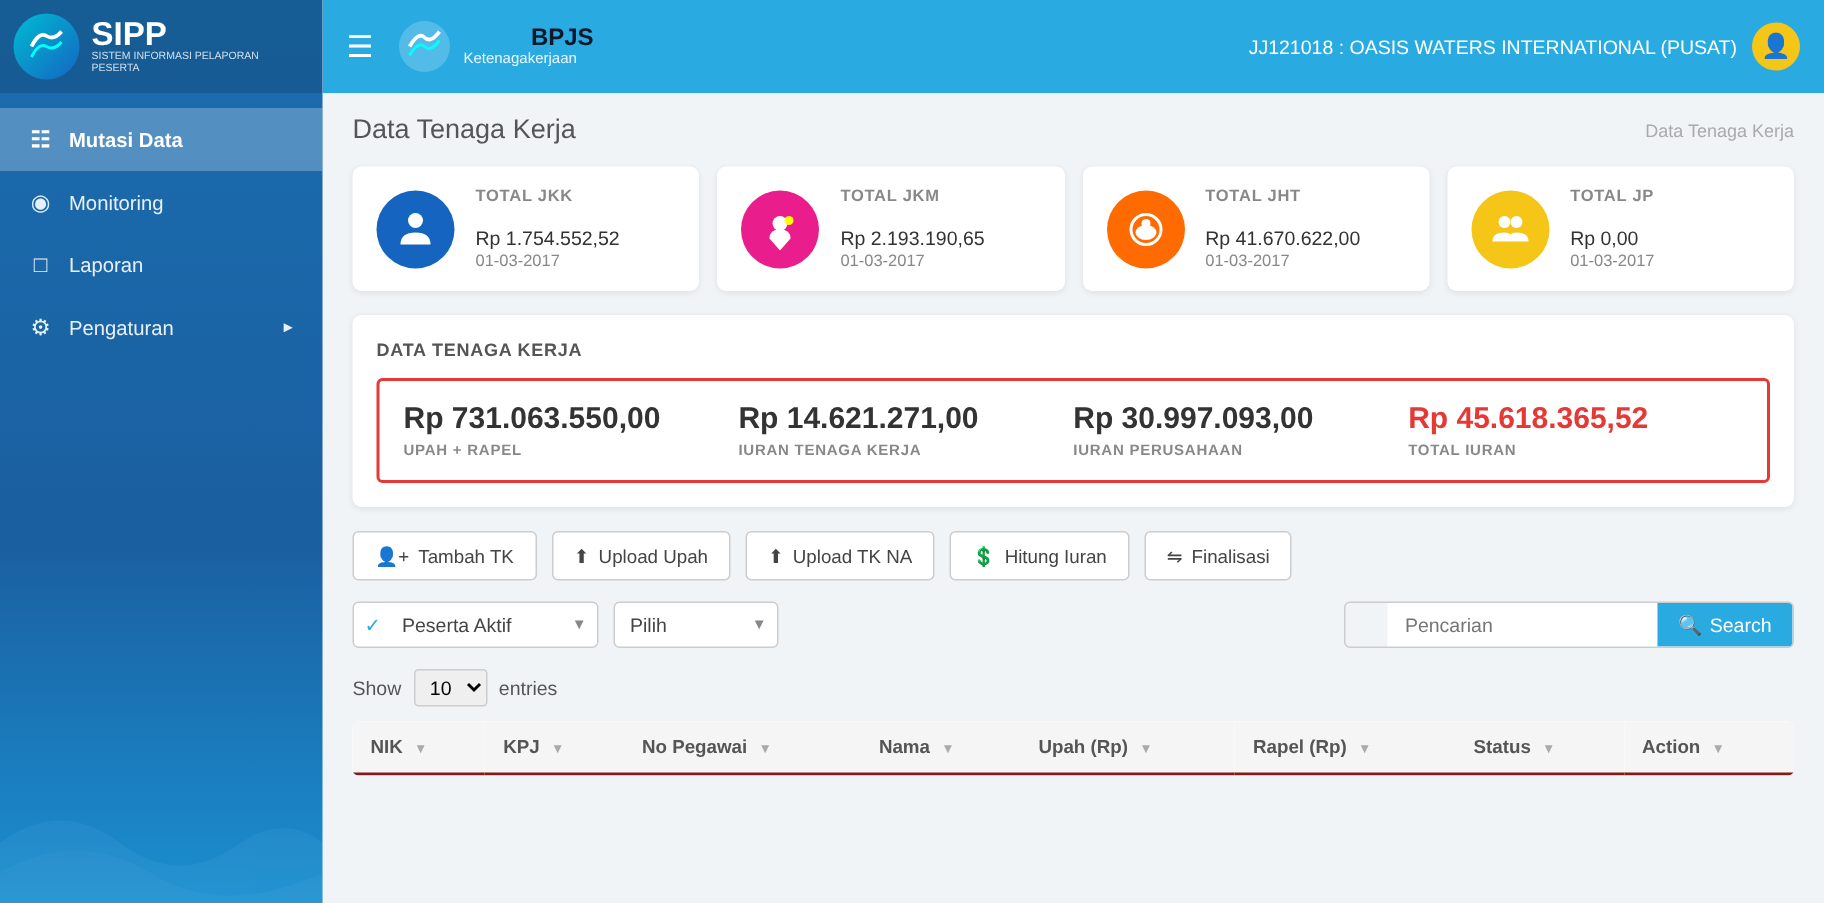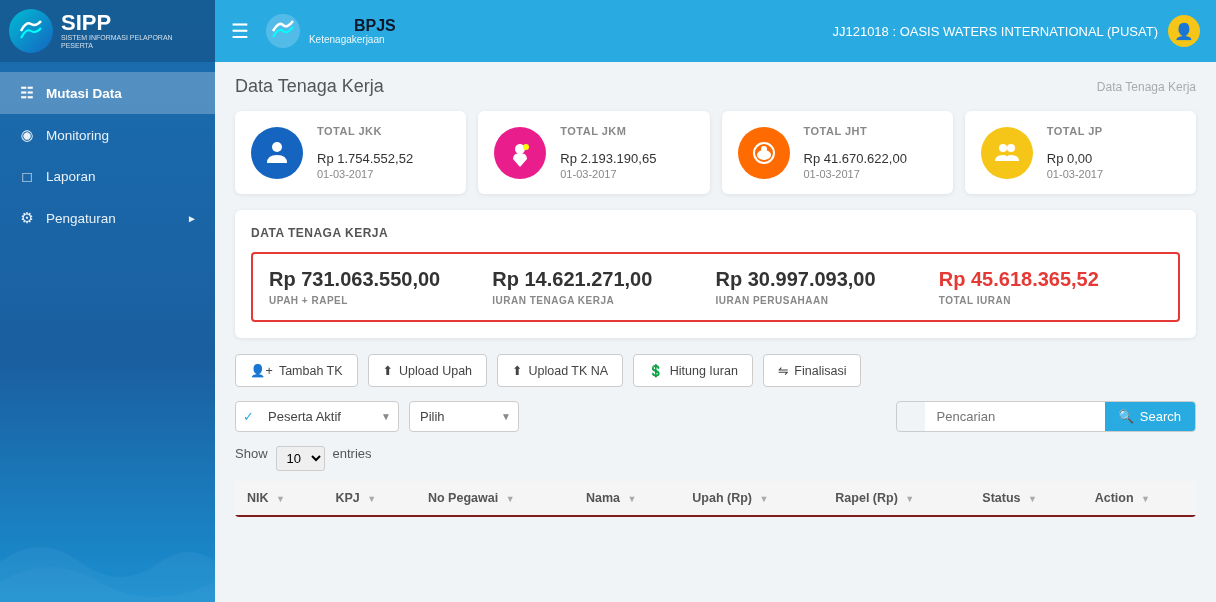--- a/index.html
+++ b/index.html
@@ -410,21 +410,21 @@
       font-size: 13px;
       display: flex;
       align-items: center;
       gap: 5px;
       white-space: nowrap;
     }
 
     
     .show-entries {
       display: flex;
-      align-items: flex-start;
+      align-items: center;
       gap: 8px;
       font-size: 13px;
       color: #555;
       margin-bottom: 10px;
     }
 
     .show-select {
       padding: 3px 6px;
       border: 1px solid #ccc;
       border-radius: 3px;

